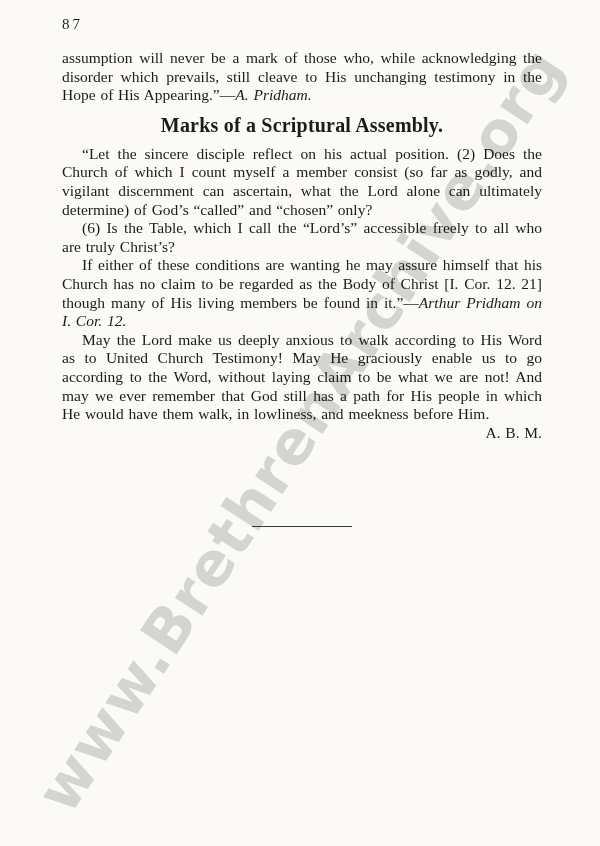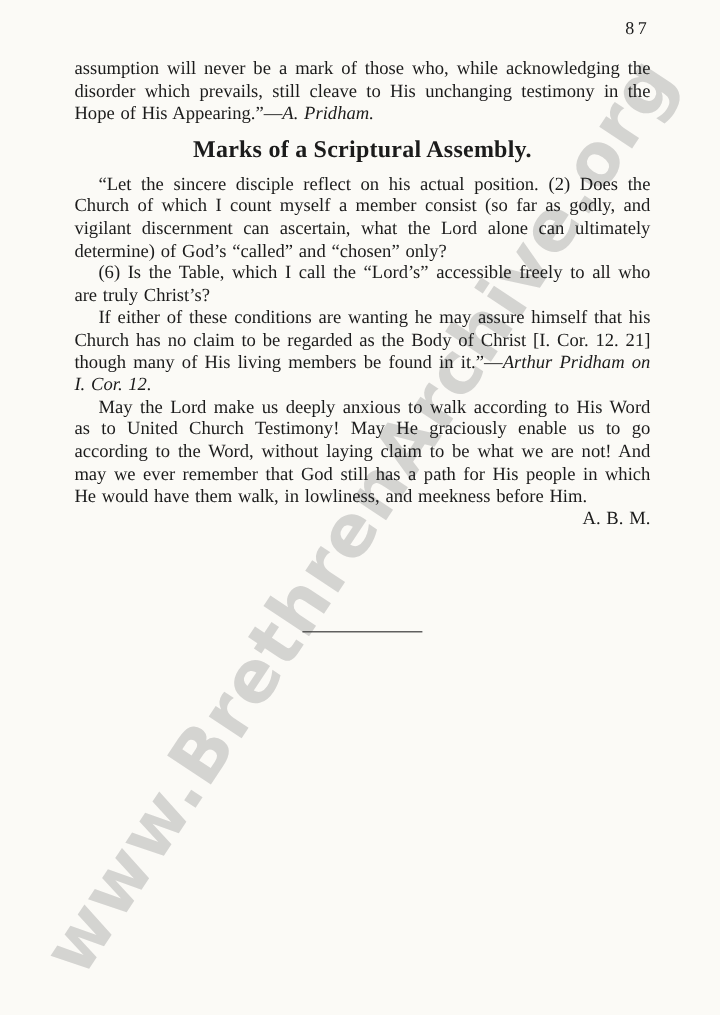--- a/index.html
+++ b/index.html
@@ -26,21 +26,21 @@
     white-space: nowrap;
     z-index: 0;
     pointer-events: none;
   }
   .content {
     position: relative;
     z-index: 1;
     padding: 16px 58px 0 62px;
   }
   .page-number {
-    text-align: right;
+    text-align: left;
     font-size: 15px;
     letter-spacing: 3px;
     margin-bottom: 16px;
   }
   .para {
     margin: 0;
     font-size: 15.5px;
     line-height: 18.6px;
     text-align: justify;
     word-spacing: 0.06em;

